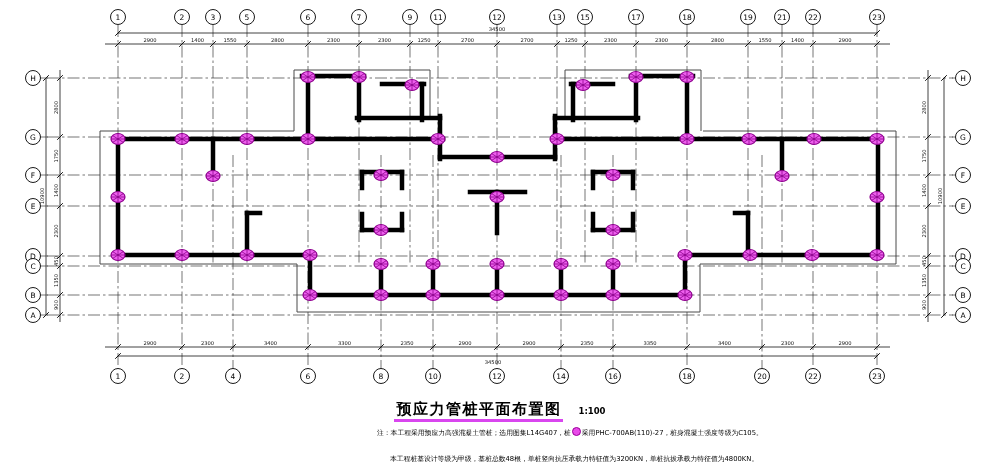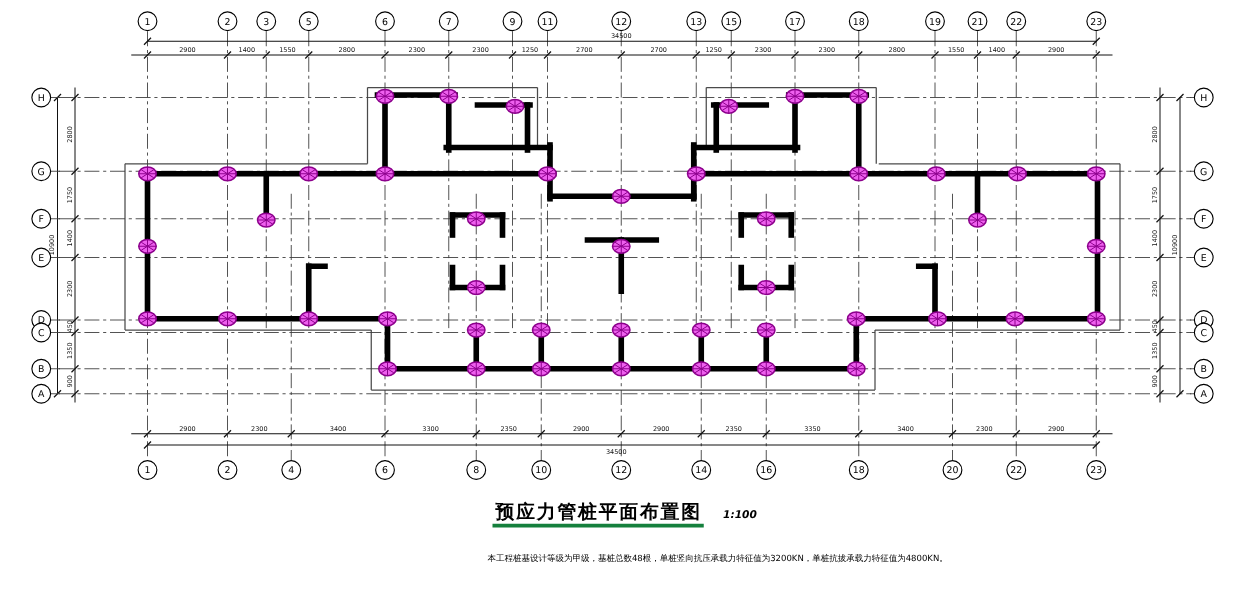--- a/index.html
+++ b/index.html
@@ -1,22 +1,22 @@
 <!DOCTYPE html>
 <html><head>
 <meta charset="utf-8">
 <style>
   html,body{margin:0;padding:0;background:#ffffff;}
   .page{position:relative;width:1000px;height:472px;background:#ffffff;overflow:hidden;
         font-family:"DejaVu Sans",sans-serif;}
   .plan-svg{position:absolute;left:0;top:0;}
   .titleblock{position:absolute;left:0;right:0;top:399px;text-align:center;white-space:nowrap;}
   .title-text{font-size:15px;font-weight:bold;letter-spacing:1.5px;color:#000;
-              border-bottom:3px solid #15803d;padding:0 2px 1px 2px;}
-  .title-scale{font-size:8.5px;font-weight:bold;color:#000;margin-left:15px;font-style:italic;}
+              border-bottom:3px solid #d946ef;padding:0 2px 1px 2px;}
+  .title-scale{font-size:8.5px;font-weight:bold;color:#000;margin-left:15px;}
   .notes{position:absolute;left:377px;top:427px;width:330px;font-size:6.8px;line-height:10.6px;color:#000;}
   .note-line{white-space:nowrap;}
   .note-line.indent{padding-left:13px;margin-top:15px;}
   .legend-dot{display:inline-block;width:7px;height:7px;border-radius:50%;
               background:#e94ae9;border:1px solid #990099;vertical-align:-1px;margin:0 1px;}
 </style>
 </head>
 <body>
 
 <div class="page">
@@ -746,15 +746,16 @@
         <circle cx="963" cy="315" r="7.5" fill="#ffffff" stroke="#000" stroke-width="0.9"></circle>
         <text x="963" y="317.7" font-size="7.5" fill="#000" text-anchor="middle" font-family="DejaVu Sans, sans-serif">A</text>
       </g>
     </svg>
 
   <div class="titleblock">
     <span class="title-text">预应力管桩平面布置图</span><span class="title-scale">1:100</span>
   </div>
 
   <div class="notes">
+    <div class="note-line"><span>注：本工程采用预应力高强混凝土管桩；选用图集L14G407，桩</span><span class="legend-dot"></span><span>采用PHC-700AB(110)-27，桩身混凝土强度等级为C105。</span></div>
     <div class="note-line indent">本工程桩基设计等级为甲级，基桩总数48根，单桩竖向抗压承载力特征值为3200KN，单桩抗拔承载力特征值为4800KN。</div>
   </div>
 </div>
 
 </body></html>

